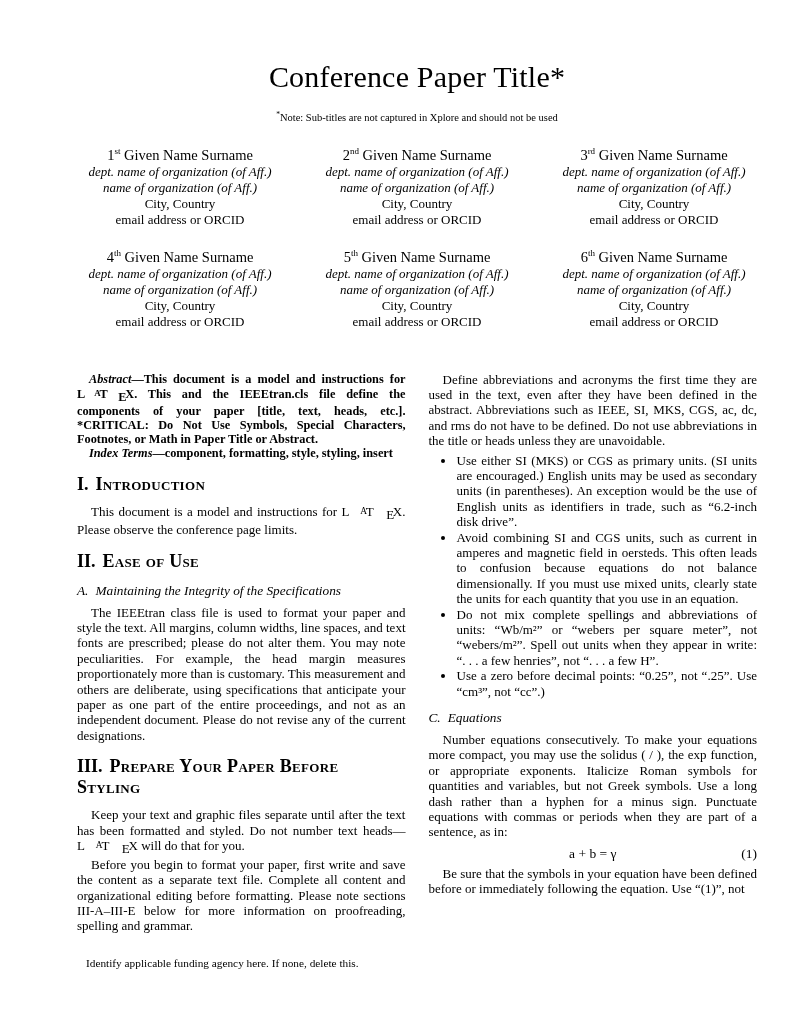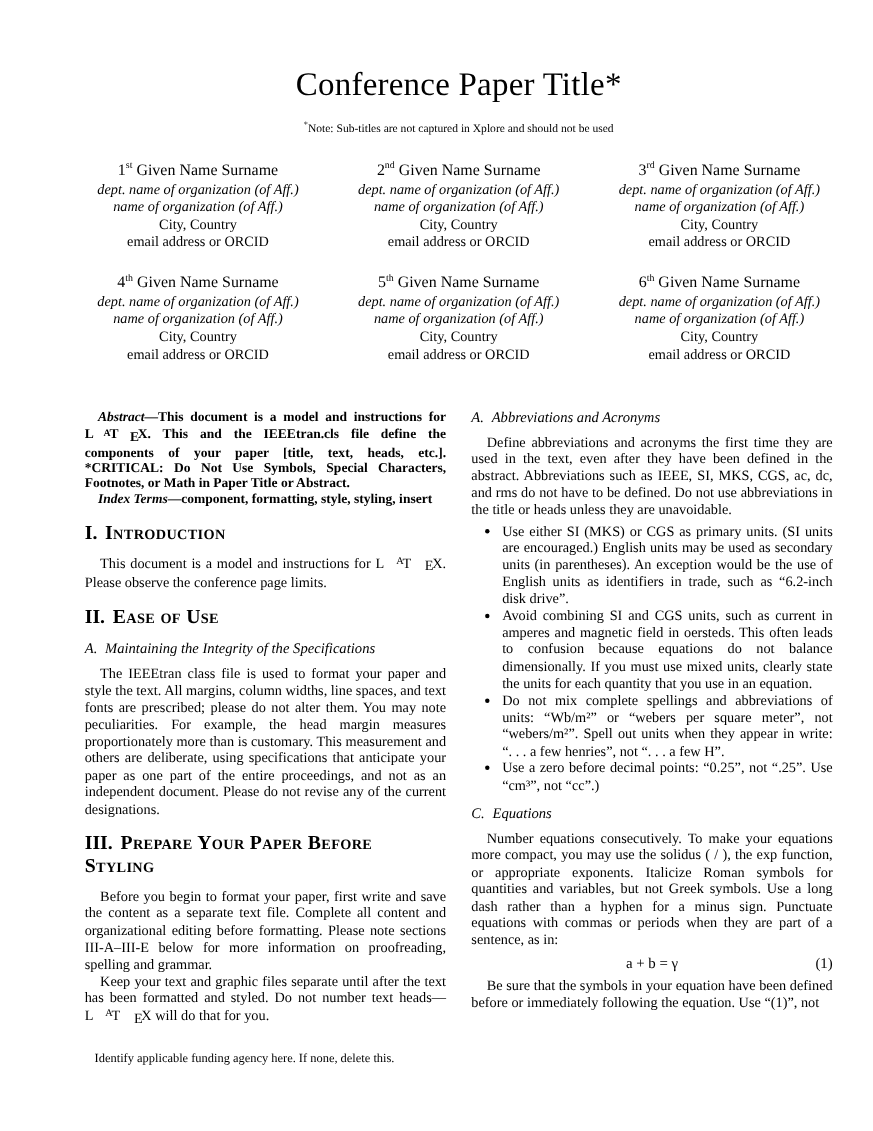--- a/index.html
+++ b/index.html
@@ -163,31 +163,30 @@
       <p class="body-par"><span>This document is a model and instructions for </span><span class="latex"><span>L</span><span class="lA">A</span><span>T</span><span class="lE">E</span><span>X</span></span><span>. Please observe the conference page limits.</span></p>
 
       <h2 class="sec-head"><span class="num">II.</span><span class="sc">Ease of Use</span></h2>
 
       <h3 class="sub-head"><span class="num">A.</span><span>Maintaining the Integrity of the Specifications</span></h3>
 
       <p class="body-par">The IEEEtran class file is used to format your paper and style the text. All margins, column widths, line spaces, and text fonts are prescribed; please do not alter them. You may note peculiarities. For example, the head margin measures proportionately more than is customary. This measurement and others are deliberate, using specifications that anticipate your paper as one part of the entire proceedings, and not as an independent document. Please do not revise any of the current designations.</p>
 
       <h2 class="sec-head"><span class="num">III.</span><span class="sc">Prepare Your Paper Before Styling</span></h2>
 
+      <p class="body-par"><span>Keep your text and graphic files separate until after the text has been formatted and styled. Do not number text heads—</span><span class="latex"><span>L</span><span class="lA">A</span><span>T</span><span class="lE">E</span><span>X</span></span><span> will do that for you.</span></p>
+
       <p class="body-par">Before you begin to format your paper, first write and save the content as a separate text file. Complete all content and organizational editing before formatting. Please note sections III-A–III-E below for more information on proofreading, spelling and grammar.</p>
 
-      <p class="body-par"><span>Keep your text and graphic files separate until after the text has been formatted and styled. Do not number text heads—</span><span class="latex"><span>L</span><span class="lA">A</span><span>T</span><span class="lE">E</span><span>X</span></span><span> will do that for you.</span></p>
-
       <p class="funding-note">Identify applicable funding agency here. If none, delete this.</p>
 
     </div>
 
     <div class="col">
 
-      <h3 class="sub-head" style="margin-top:0;"><span class="num">A.</span><span>Abbreviations and Acronyms</span></h3>
 
       <p class="body-par">Define abbreviations and acronyms the first time they are used in the text, even after they have been defined in the abstract. Abbreviations such as IEEE, SI, MKS, CGS, ac, dc, and rms do not have to be defined. Do not use abbreviations in the title or heads unless they are unavoidable.</p>
 
 
       <ul class="units">
         <li>Use either SI (MKS) or CGS as primary units. (SI units are encouraged.) English units may be used as secondary units (in parentheses). An exception would be the use of English units as identifiers in trade, such as “6.2-inch disk drive”.</li>
         <li>Avoid combining SI and CGS units, such as current in amperes and magnetic field in oersteds. This often leads to confusion because equations do not balance dimensionally. If you must use mixed units, clearly state the units for each quantity that you use in an equation.</li>
         <li>Do not mix complete spellings and abbreviations of units: “Wb/m²” or “webers per square meter”, not “webers/m²”. Spell out units when they appear in write: “. . . a few henries”, not “. . . a few H”.</li>
         <li>Use a zero before decimal points: “0.25”, not “.25”. Use “cm³”, not “cc”.)</li>
       </ul>

